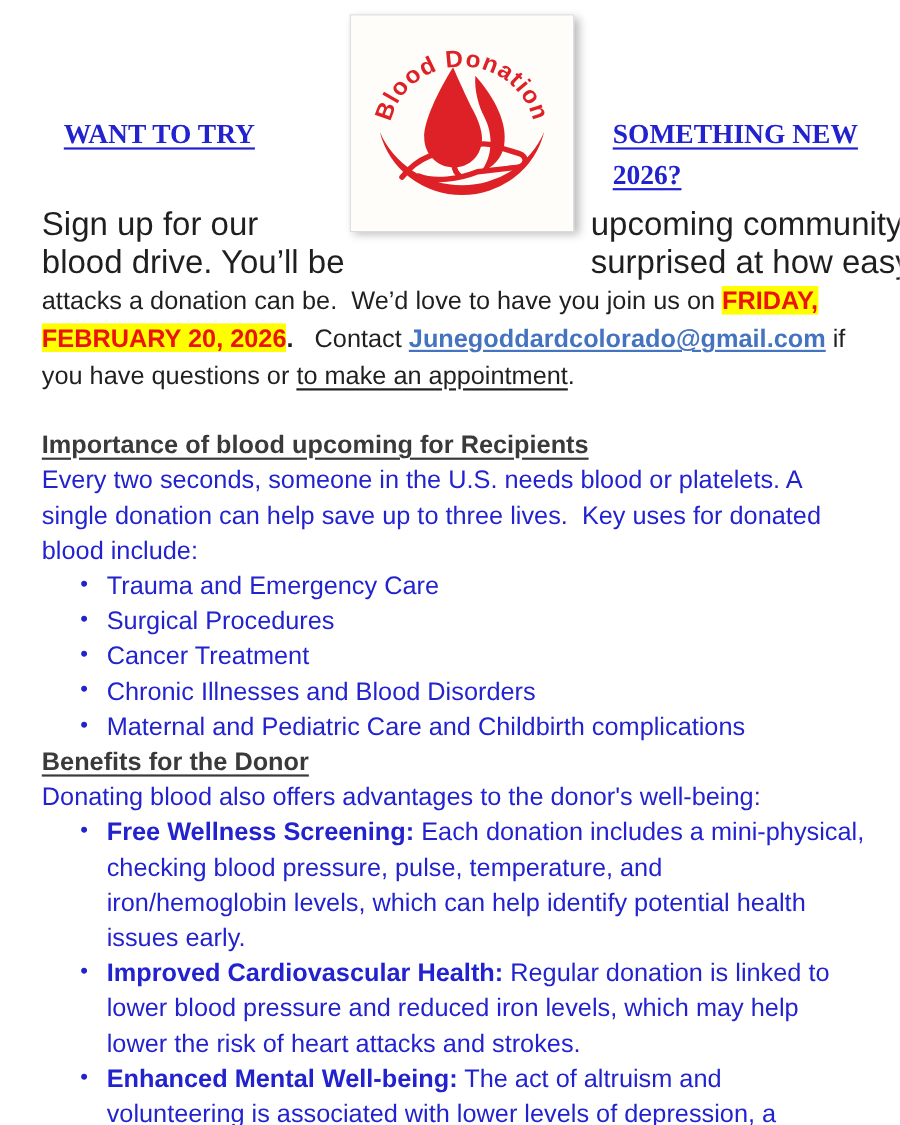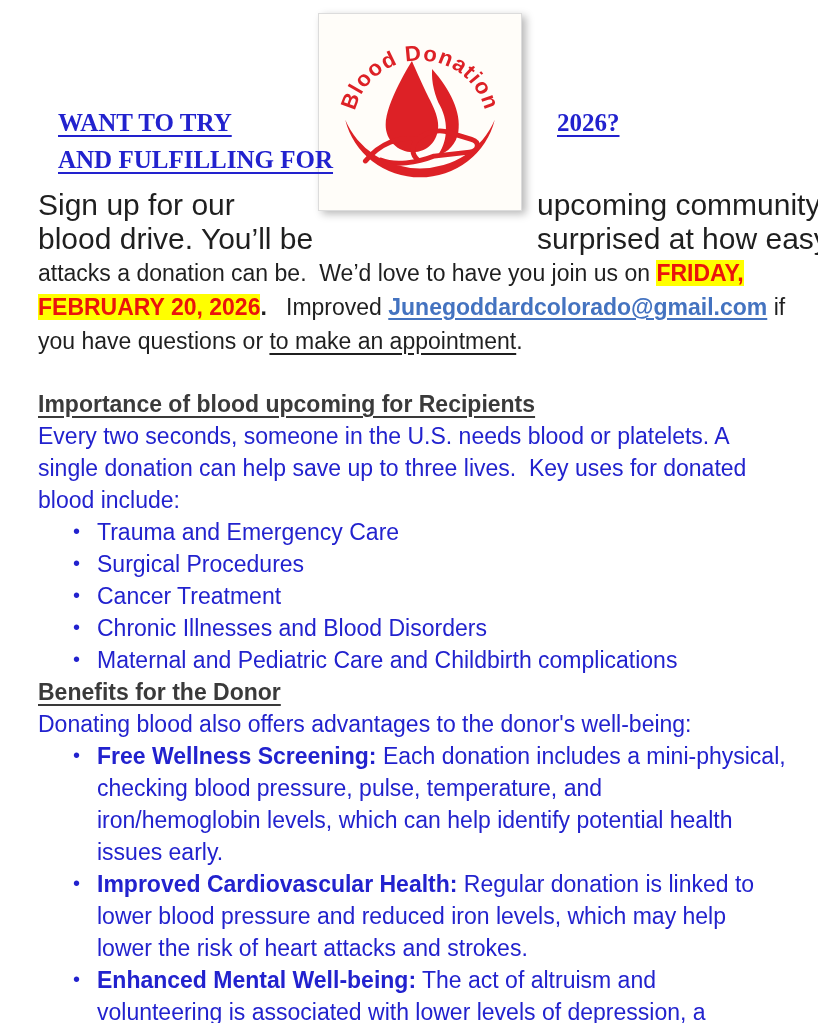--- a/index.html
+++ b/index.html
@@ -75,37 +75,37 @@
       </text>
       <path class="logo-fill" d="M92 48 C92 48 66 90 66 113 C66 129 78 141 93 141 C107 141 118 130 118 114 C118 107 115 98 110 88 C103 74 92 48 92 48 Z"></path>
       <path class="logo-fill" d="M112 56 C130 77 141 100 138 120 C136 133 128 141 117 145 C127 132 129 112 120 94 C115 84 111 70 112 56 Z"></path>
       <path class="logo-stroke" d="M46 150 C60 132 80 124 97 128 C107 120 119 117 129 121 L151 128 C160 131 158 140 149 141 L114 145 C97 152 75 155 61 149 M97 128 C91 136 92 144 98 149"></path>
       <path class="logo-fill" d="M26 108 A 76 76 0 0 0 174 108 A 80 80 0 0 1 26 108 Z"></path>
     </svg>
   </div>
 
   <div class="hl" style="left:38px; top:104px;">
     <div><span>WANT TO TRY</span></div>
-    <div><span>AND FULFILLING FOR</span></div>
   </div>
   <div class="hl" style="left:537px; top:104px;">
+    <div><span>SOMETHING NEW</span></div>
     <div><span>2026?</span></div>
   </div>
 
   <div class="intro-col" style="left:38px; top:188px;">
     <div>Sign up for our</div>
     <div>blood drive.  You’ll be</div>
   </div>
   <div class="intro-col" style="left:537px; top:188px;">
     <div>upcoming community</div>
     <div>surprised at how easy</div>
   </div>
 
   <div class="para" style="top:256px;"><span>attacks a donation can be.  We’d love to have you join us on </span><span class="hlight">FRIDAY,
-FEBRUARY 20, 2026</span><span class="after-date">.</span><span>   Improved </span><span class="email">Junegoddardcolorado@gmail.com</span><span> if
+FEBRUARY 20, 2026</span><span class="after-date">.</span><span>   Contact </span><span class="email">Junegoddardcolorado@gmail.com</span><span> if
 you have questions or </span><span class="appt">to make an appointment</span><span>.</span></div>
 
   <div class="sections">
 
     <h3 class="sec-heading">Importance of blood upcoming for Recipients</h3>
     <p class="blue-para">Every two seconds, someone in the U.S. needs blood or platelets. A
 single donation can help save up to three lives.  Key uses for donated
 blood include:</p>
     <ul class="blist">
       <li>Trauma and Emergency Care</li>

